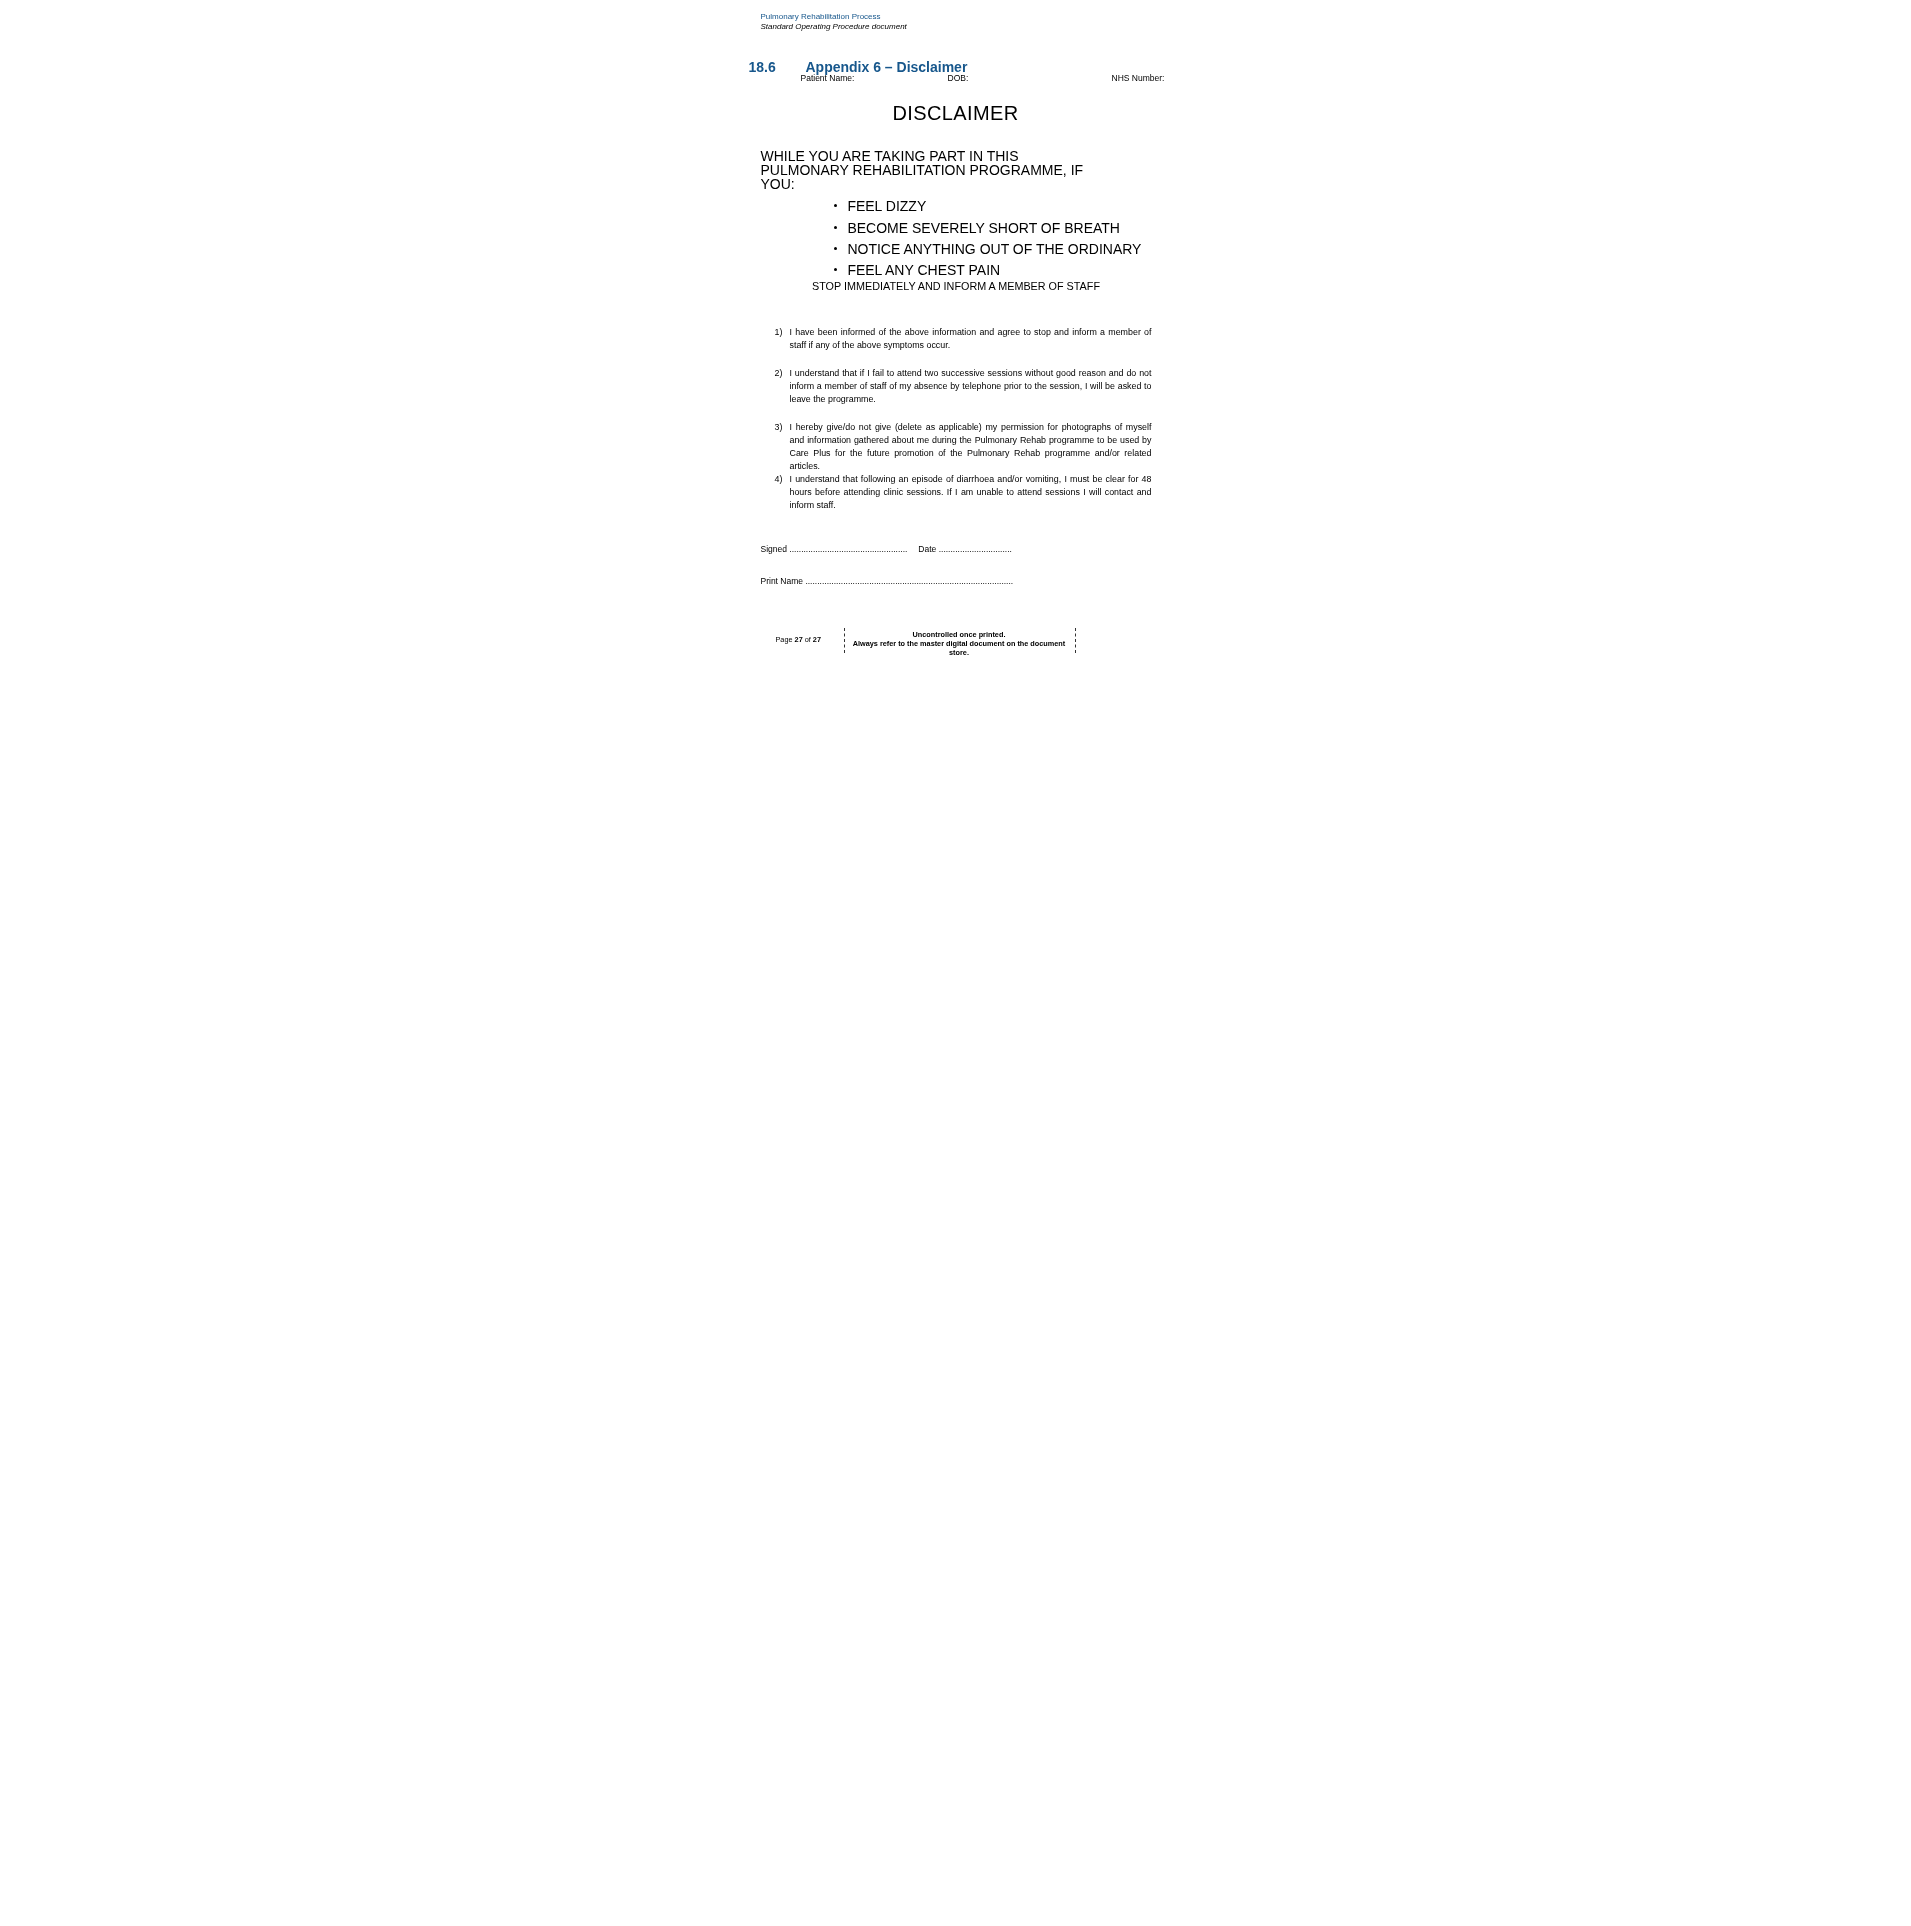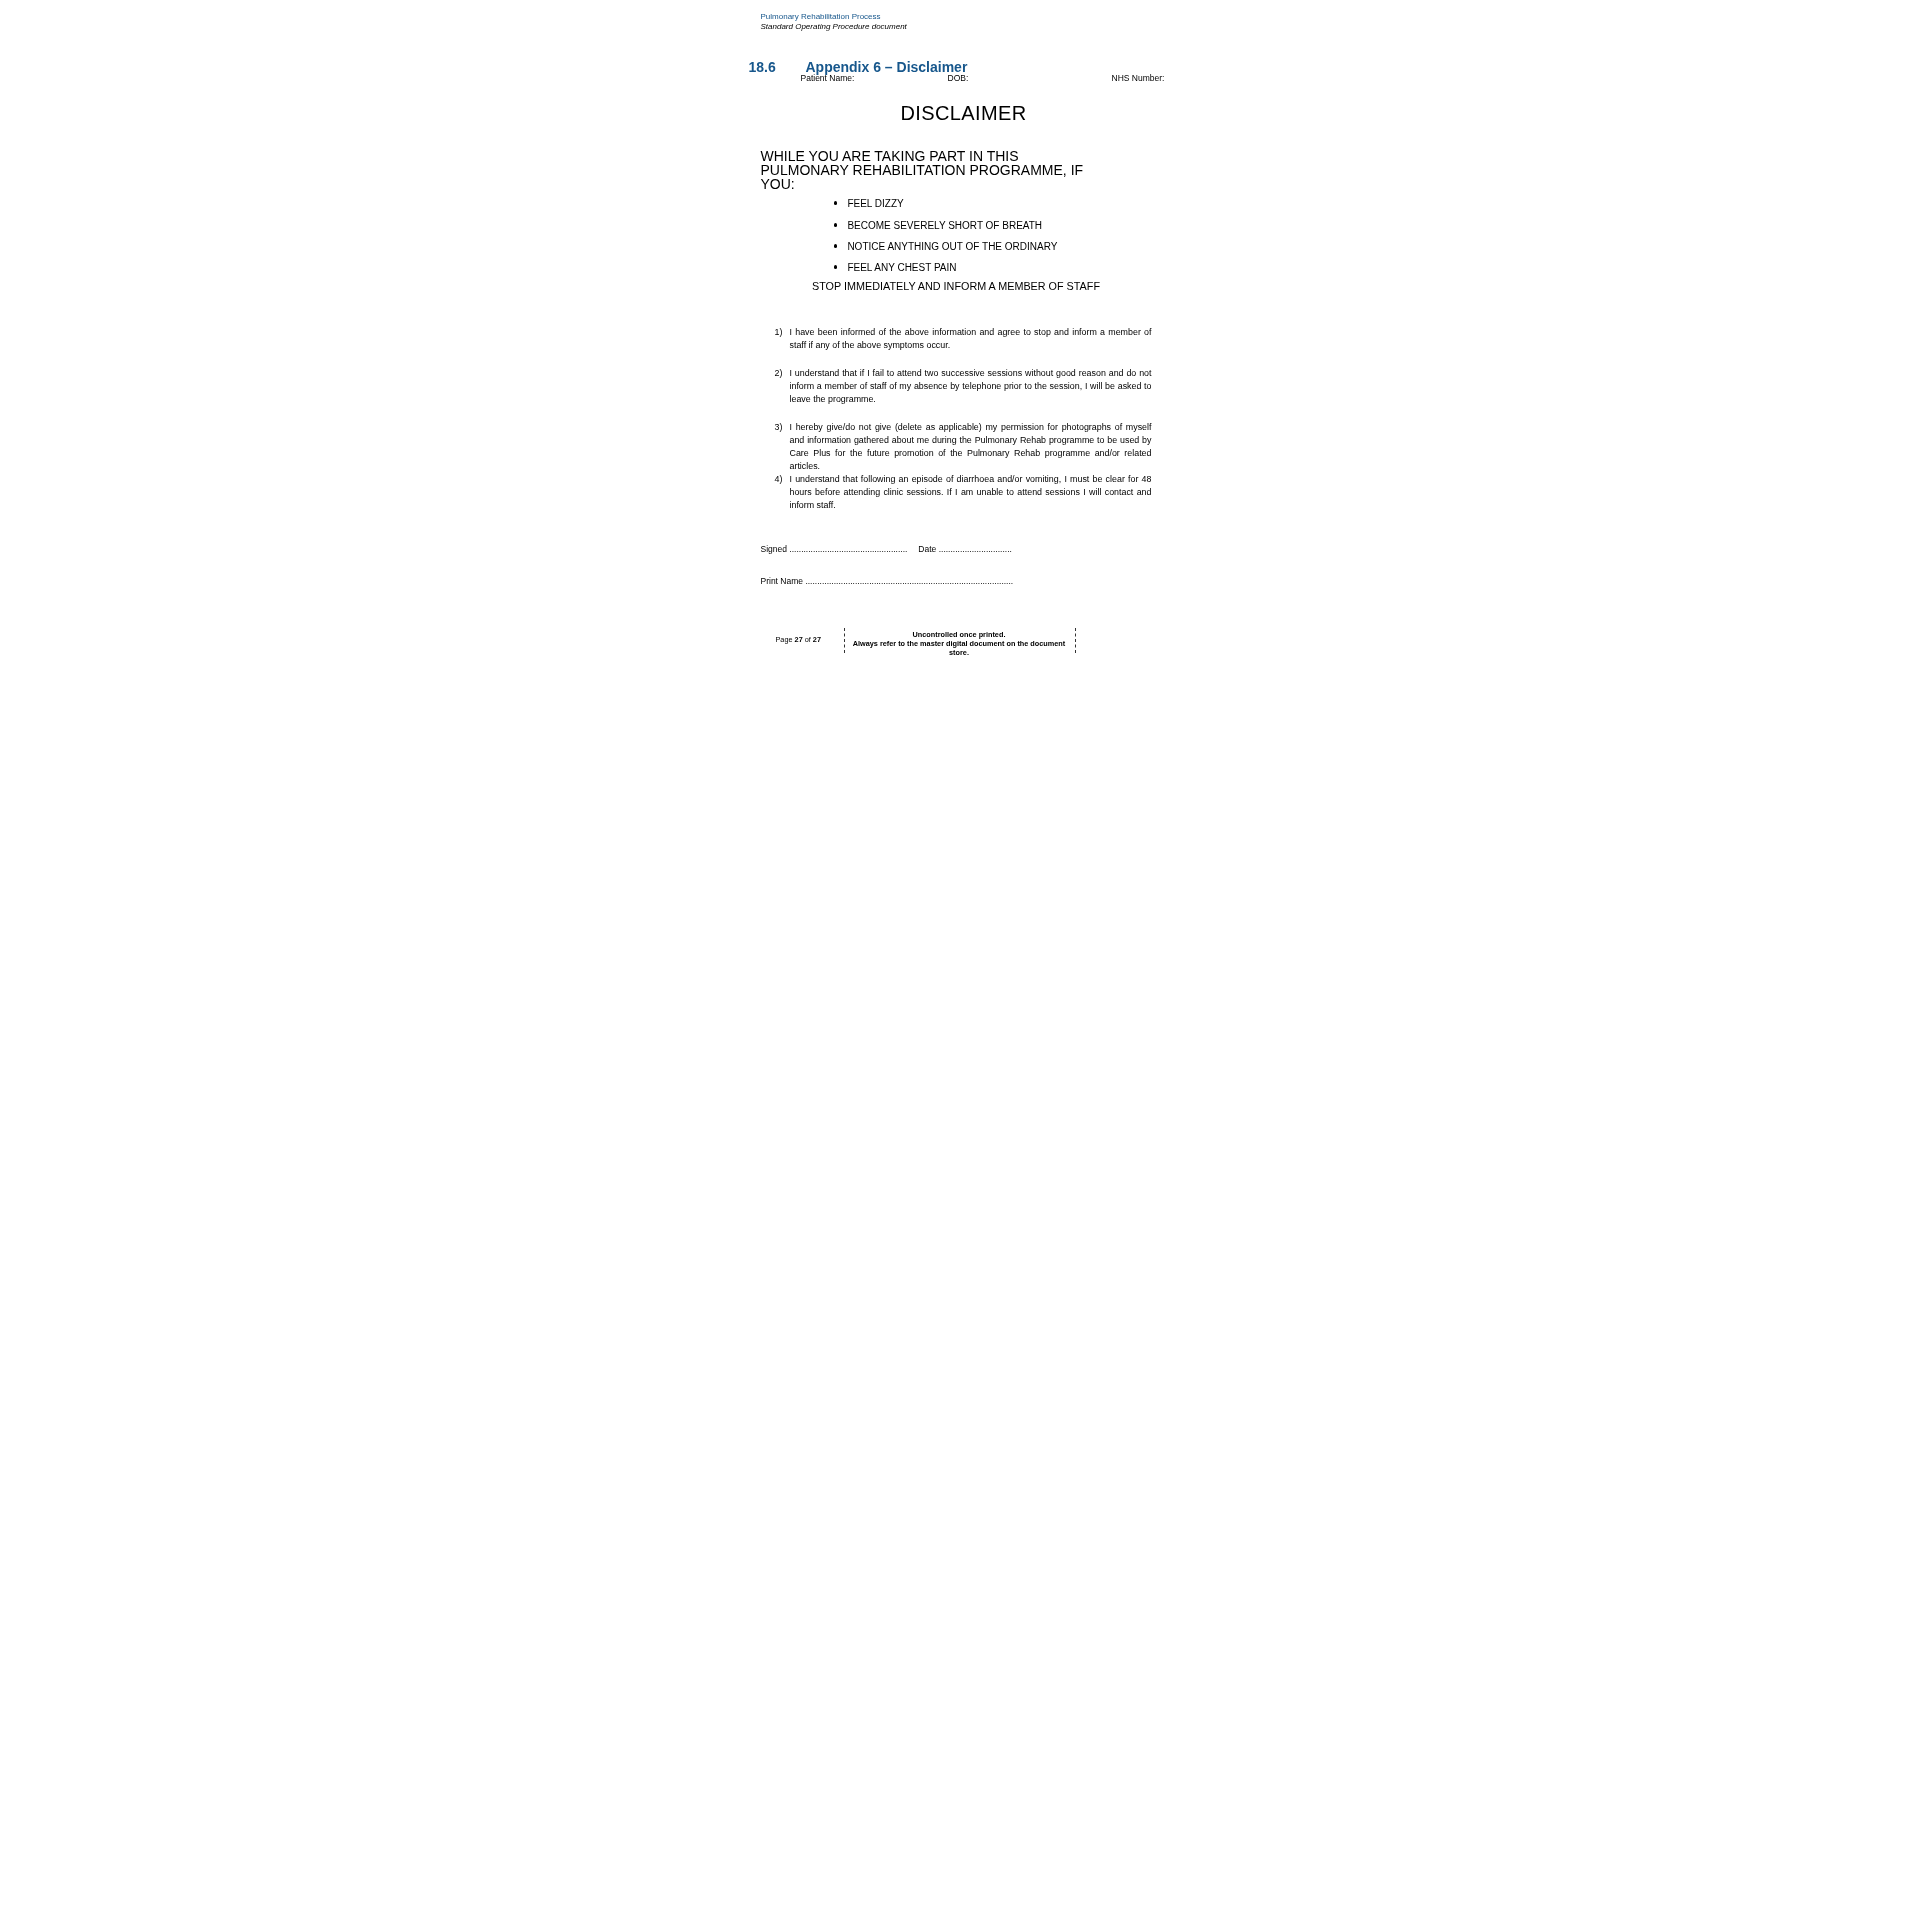--- a/index.html
+++ b/index.html
@@ -19,27 +19,27 @@
   .doc-header .subtitle{font-size:8px;font-style:italic;color:#000;line-height:10px;}
   
   .section-heading{left:32px;top:59px;font-size:14px;font-weight:bold;color:#17578C;}
   .section-heading .sec-num{display:inline-block;width:57px;}
   
   .patient-row{left:0;top:73px;width:478px;height:11.6px;font-size:8.5px;}
   .patient-row .p-name{position:absolute;left:84px;top:0;}
   .patient-row .p-dob{position:absolute;left:231px;top:0;}
   .patient-row .p-nhs{position:absolute;left:347px;top:0;padding-left:48px;}
   
-  .disclaimer-title{left:8px;top:102px;width:478px;text-align:center;font-size:20px;font-weight:400;letter-spacing:0.4px;}
+  .disclaimer-title{left:0;top:102px;width:478px;text-align:center;font-size:20px;font-weight:400;letter-spacing:0.4px;}
   
   .intro{left:44px;top:149px;width:347px;font-size:14px;line-height:14px;}
   
   .bullet-row{left:117px;height:11.6px;}
   .bullet-row .dot{display:inline-block;width:3.5px;height:3.5px;border-radius:50%;background:#000;vertical-align:middle;margin-right:10.4px;margin-top:-1.5px;}
-  .bullet-row .b-text{font-size:10px;vertical-align:middle;}
+  .bullet-row .b-text{font-size:14px;vertical-align:middle;}
   
   .warning{left:44px;top:280px;width:391px;text-align:center;font-size:10.8px;font-weight:normal;}
   
   .item{left:58px;width:377px;font-size:8.9px;line-height:13px;}
   .item .num{position:absolute;left:0;top:0;}
   .item .itext{margin-left:15px;text-align:justify;}
   
   .sign-row{left:44px;top:544px;font-size:8.5px;white-space:nowrap;}
   .print-row{left:44px;top:576px;font-size:8.5px;white-space:nowrap;}
   .gap{display:inline-block;width:8.5px;}

